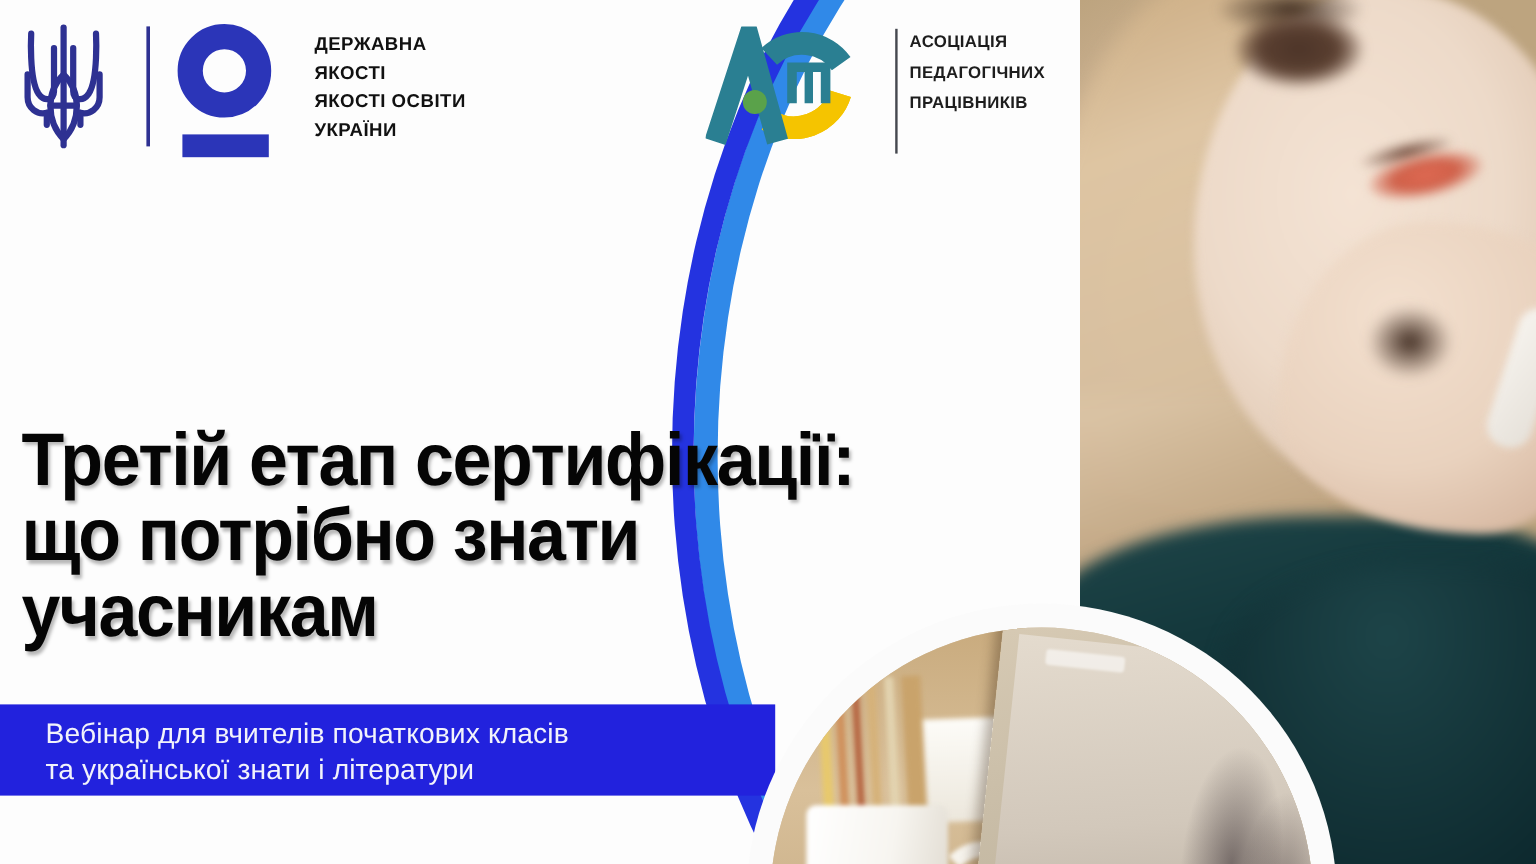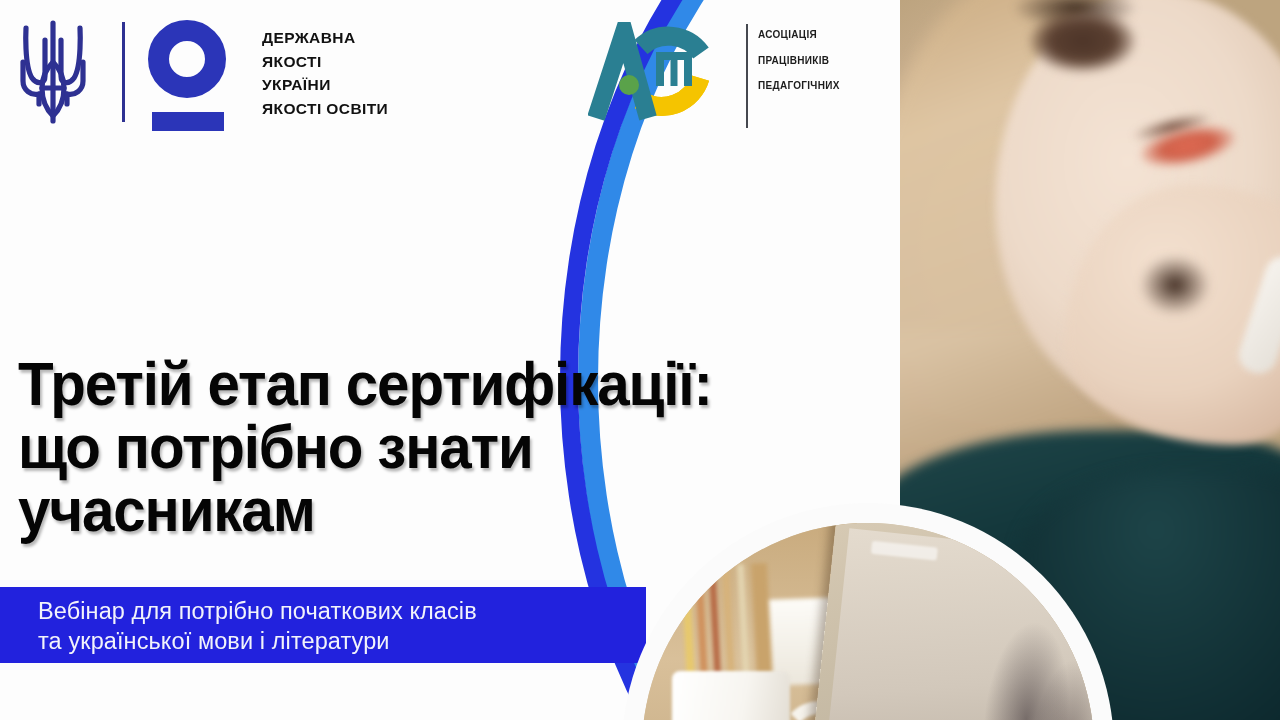--- a/index.html
+++ b/index.html
@@ -128,21 +128,21 @@
   }
 
   .acpp-mark{position:absolute;left:588px;top:22px;width:148px;height:104px;}
 
   .divider2{
     position:absolute;left:746px;top:24px;width:2px;height:104px;background:#45484f;
   }
 
   .acpp-text{
     position:absolute;left:758px;top:22px;width:210px;
-    color:#1d1d1d;font-weight:bold;font-size:10px;line-height:25.5px;
+    color:#1d1d1d;font-weight:bold;font-size:14px;line-height:25.5px;
     letter-spacing:.3px;
   }
 
   
   .headline{
     position:absolute;left:18px;top:352px;width:840px;
     font-family:"Liberation Sans","DejaVu Sans",sans-serif;
     font-weight:bold;
     font-size:62px;line-height:63px;
     letter-spacing:-1.2px;
@@ -276,22 +276,22 @@
     <div class="divider"></div>
 
     <div class="sqe-mark">
       <div class="sqe-ring"></div>
       <div class="sqe-bar"></div>
     </div>
 
     <div class="sqe-text">
       <div>ДЕРЖАВНА</div>
       <div>ЯКОСТІ</div>
+      <div>ЯКОСТІ ОСВІТИ</div>
       <div>УКРАЇНИ</div>
-      <div>ЯКОСТІ ОСВІТИ</div>
     </div>
 
     <svg class="acpp-mark" viewBox="0 0 148 104">
 
       <path d="M112 56 A40 40 0 0 1 52 78" fill="none" stroke="#f5c400" stroke-width="19"></path>
       <path d="M52 78 A40 40 0 0 0 112 56" fill="none" stroke="#f5c400" stroke-width="19"></path>
 
       <path d="M113 31 A40 40 0 0 0 53 25" fill="none" stroke="#2a7f92" stroke-width="19"></path>
 
       <path d="M8 96 L36 10 L60 96" fill="none" stroke="#2a7f92" stroke-width="18" stroke-linejoin="miter"></path>
@@ -299,35 +299,35 @@
       <circle cx="41" cy="63" r="10" fill="#5aa24a"></circle>
 
       <path d="M72 64 L72 34 L100 34 L100 64" fill="none" stroke="#2a7f92" stroke-width="8"></path>
       <path d="M86 34 L86 64" fill="none" stroke="#2a7f92" stroke-width="7"></path>
     </svg>
 
     <div class="divider2"></div>
 
     <div class="acpp-text">
       <div>АСОЦІАЦІЯ</div>
+      <div>ПЕДАГОГІЧНИХ</div>
       <div>ПРАЦІВНИКІВ</div>
-      <div>ПЕДАГОГІЧНИХ</div>
     </div>
   </div>
 
   <div class="headline">
     <span>Третій етап сертифікації:</span>
     <span>що потрібно знати</span>
     <span>учасникам</span>
   </div>
 
   <div class="subbar">
     <div class="subbar-text">
-      <span>Вебінар для потрібно початкових класів</span>
-      <span>та української мови і літератури</span>
+      <span>Вебінар для вчителів початкових класів</span>
+      <span>та української знати і літератури</span>
     </div>
   </div>
 
   <div class="circle-wrap">
     <div class="circle-inner">
       <div class="ci-left"></div>
       <div class="ci-paper"></div>
       <div class="ci-pencils"></div>
       <div class="ci-mug"></div>
       <div class="ci-handle"></div>

